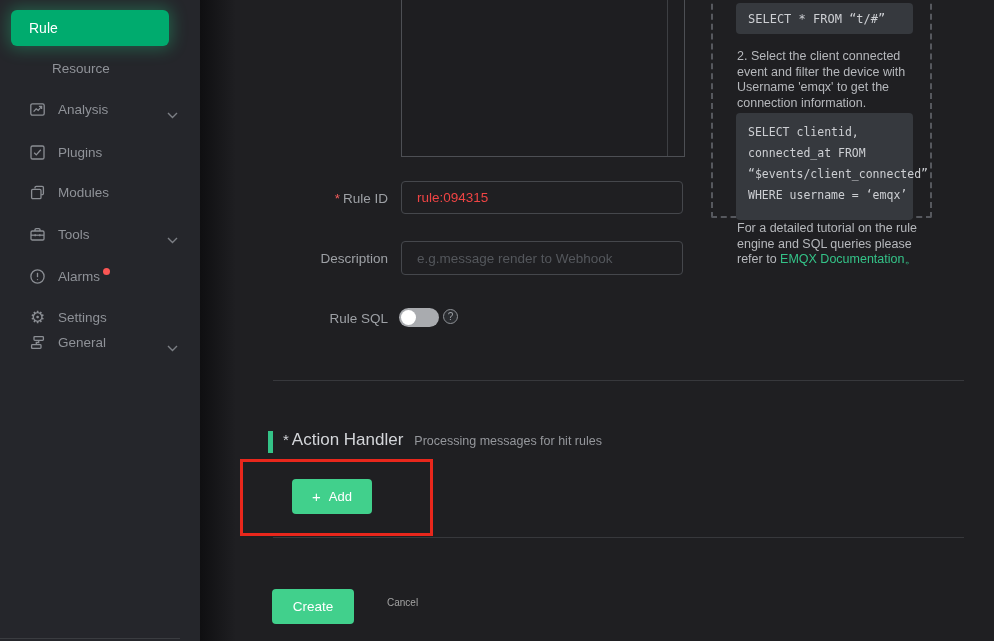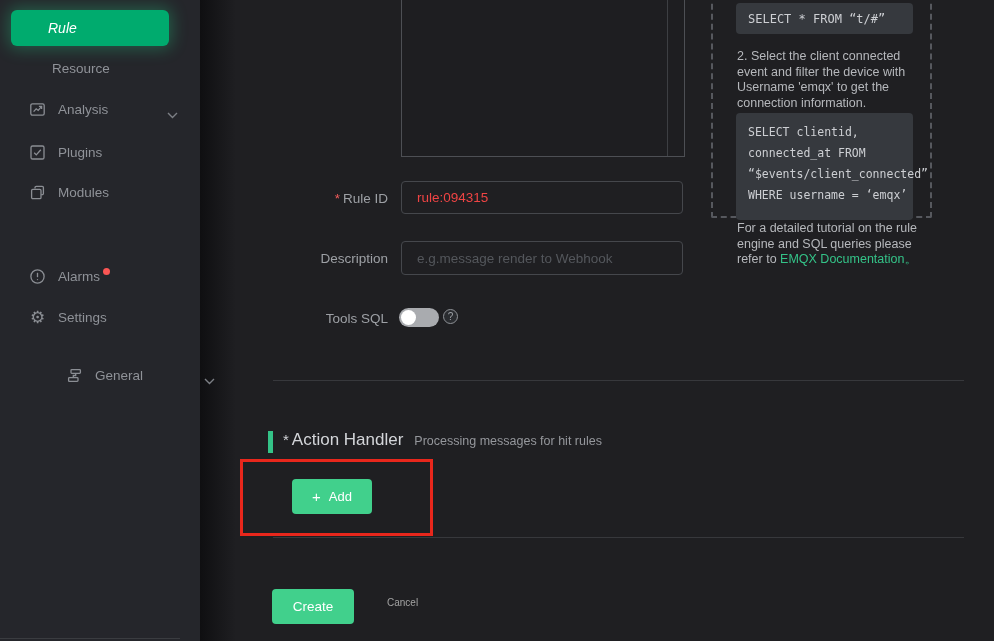--- a/index.html
+++ b/index.html
@@ -7,22 +7,22 @@
               font-family:"Liberation Sans", sans-serif; }
   .stage { position:relative; width:994px; height:641px; overflow:hidden; }
 
   
   .sidebar { position:absolute; left:0; top:0; width:200px; height:641px;
              background:#25262b; z-index:3; }
   .sidebar-footer-line { position:absolute; left:0; top:638px; width:180px; height:1px;
              background:#3a3c40; }
   .rule-btn { position:absolute; left:11px; top:10px; width:158px; height:36px;
               background:#00ab6e; border-radius:6px; color:#fff; font-size:14px;
-              display:flex; align-items:center; padding-left:37px; cursor:pointer;
-              box-shadow:0 0 16px 3px rgba(35,205,135,.33);font-style:italic; }
+              display:flex; align-items:center; padding-left:18px; cursor:pointer;
+              box-shadow:0 0 16px 3px rgba(35,205,135,.33); }
   .side-item { position:absolute; left:0; width:200px; height:22px;
                display:flex; align-items:center; color:#8f9298; font-size:13.5px;
                cursor:pointer; }
   .side-item .lbl { position:absolute; left:52px; }
   .side-item .lbl.icon-offset { left:58px; }
   .side-item .ico { position:absolute; left:29px; width:17px; height:17px;
                     display:flex; align-items:center; justify-content:center; }
   .side-item .chev { position:absolute; left:167px; top:9px; }
   .gear-glyph { font-size:17px; line-height:17px; color:#8b8e94; }
   .alarm-dot { position:absolute; left:103px; top:3px; width:7px; height:7px;
@@ -138,41 +138,57 @@
     <div class="side-item" style="top:181px;">
       <span class="ico">
         <svg width="17" height="17" viewBox="0 0 17 17" fill="none" stroke="#8b8e94" stroke-width="1.3">
           <path d="M6 4.5 V3.5 a1.2 1.2 0 0 1 1.2-1.2 h6 a1.2 1.2 0 0 1 1.2 1.2 v6 a1.2 1.2 0 0 1 -1.2 1.2 h-1"></path>
           <rect x="2.6" y="5.3" width="9.4" height="9.4" rx="1.2"></rect>
         </svg>
       </span>
       <span class="lbl icon-offset">Modules</span>
     </div>
 
+    <div class="side-item" style="top:223px;">
+      <span class="ico">
+        <svg width="17" height="17" viewBox="0 0 17 17" fill="none" stroke="#8b8e94" stroke-width="1.3">
+          <rect x="2" y="5" width="13" height="9" rx="1.3"></rect>
+          <path d="M6 5 V3.8 a1.1 1.1 0 0 1 1.1-1.1 h2.8 a1.1 1.1 0 0 1 1.1 1.1 V5"></path>
+          <path d="M2 9.2 h13"></path>
+          <path d="M6.2 8.2 v2 M10.8 8.2 v2"></path>
+        </svg>
+      </span>
+      <span class="lbl icon-offset">Tools</span>
+      <span class="chev">
+        <svg width="11" height="7" viewBox="0 0 11 7" fill="none" stroke="#7c7f85" stroke-width="1.4">
+          <polyline points="1,1 5.5,5.5 10,1"></polyline>
+        </svg>
+      </span>
+    </div>
 
     <div class="side-item" style="top:265px;">
       <span class="ico">
         <svg width="17" height="17" viewBox="0 0 17 17" fill="none" stroke="#8b8e94" stroke-width="1.3">
           <circle cx="8.5" cy="8.5" r="6.6"></circle>
           <path d="M8.5 4.8 v4.4"></path>
           <circle cx="8.5" cy="11.6" r="0.7" fill="#8b8e94" stroke="none"></circle>
         </svg>
       </span>
       <span class="lbl icon-offset">Alarms</span>
       <span class="alarm-dot"></span>
     </div>
 
     <div class="side-item" style="top:306px;">
       <span class="ico">
           <span class="gear-glyph">⚙</span>
         </span>
       <span class="lbl icon-offset">Settings</span>
     </div>
 
-    <div class="side-item" style="top:364px;margin-left:37px;">
+    <div class="side-item" style="top:331px;">
       <span class="ico">
         <svg width="17" height="17" viewBox="0 0 17 17" fill="none" stroke="#8b8e94" stroke-width="1.3">
           <rect x="5" y="2.6" width="9.4" height="3.8" rx="0.8"></rect>
           <rect x="2.6" y="10.6" width="9.4" height="3.8" rx="0.8"></rect>
           <path d="M9.7 6.4 v2.1 H7.3 v2.1"></path>
         </svg>
       </span>
       <span class="lbl icon-offset">General</span>
       <span class="chev">
         <svg width="11" height="7" viewBox="0 0 11 7" fill="none" stroke="#7c7f85" stroke-width="1.4">
@@ -187,21 +203,21 @@
   <div class="editor">
     <div class="editor-gutter"></div>
   </div>
 
   <div class="form-label" style="top:191px;"><span class="req">*</span><span>Rule ID</span></div>
   <input class="text-input" style="top: 181px;" type="text" value="rule:094315">
 
   <div class="form-label" style="top:251px;"><span>Description</span></div>
   <input class="text-input" style="top: 241px; height: 34px;" type="text" placeholder="e.g.message render to Webhook">
 
-  <div class="form-label" style="top:311px;"><span>Tools SQL</span></div>
+  <div class="form-label" style="top:311px;"><span>Rule SQL</span></div>
   <div class="toggle">
     <div class="toggle-knob"></div>
   </div>
   <div class="help-icon">
       <span>?</span>
     </div>
 
   <div class="divider" style="top:380px;"></div>
 
   <div class="section-bar"></div>

